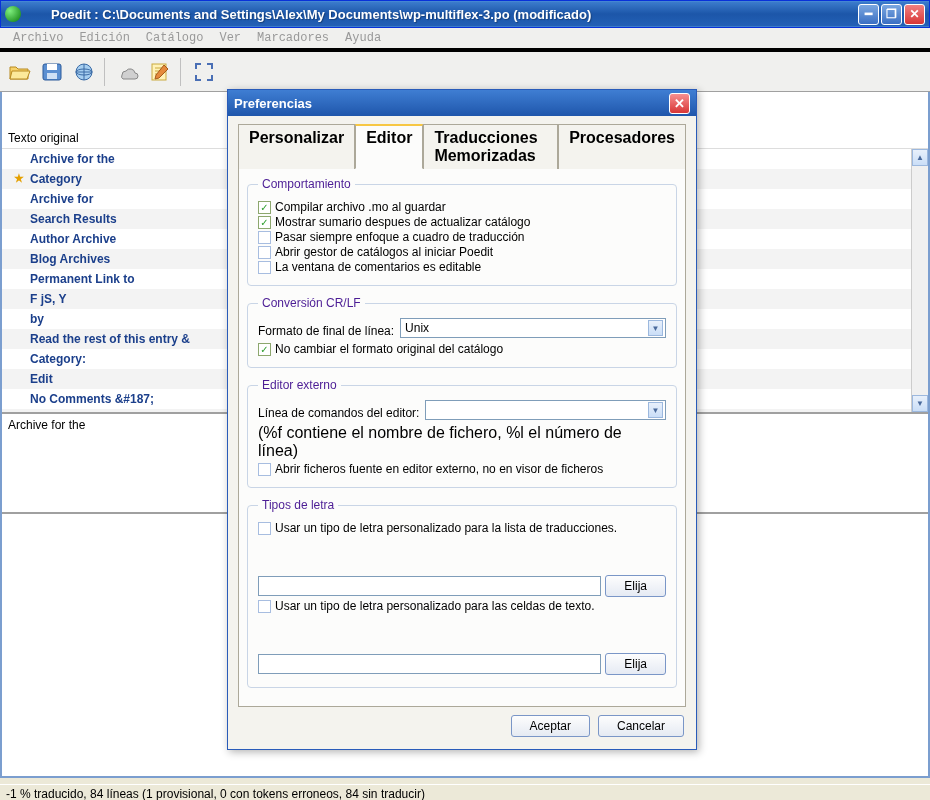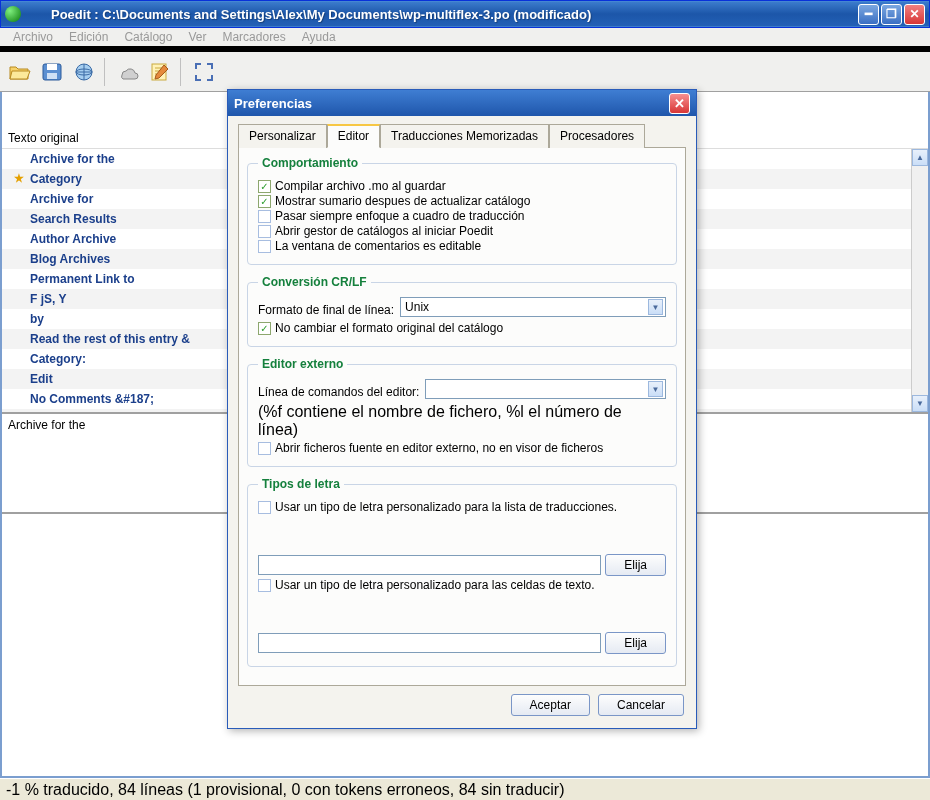--- a/index.html
+++ b/index.html
@@ -6,53 +6,53 @@
 body { font-family: "Segoe UI", Tahoma, Arial, sans-serif; font-size: 12px; background: #ece9d8; width: 930px; height: 800px; overflow: hidden; position: relative; }
 
 
 .titlebar { height: 28px; background: linear-gradient(to bottom, #4b8ed6 0%, #3a7acb 5%, #1c56a9 50%, #2360b5 95%, #4b8ed6 100%); display: flex; align-items: center; padding: 0 4px; color: #fff; border: 1px solid #0831d9; }
 .titlebar-icon { width: 16px; height: 16px; border-radius: 50%; background: radial-gradient(circle at 30% 30%, #7fef7f, #0a7a0a); margin-right: 4px; }
 .titlebar-text { flex: 1; font-weight: bold; font-size: 13px; text-shadow: 1px 1px 1px rgba(0,0,0,.3); white-space: nowrap; margin-left: 26px; }
 .win-controls { display: flex; gap: 2px; }
 .win-btn { width: 21px; height: 21px; border: 1px solid #fff; border-radius: 3px; display: flex; align-items: center; justify-content: center; color: #fff; font-weight: bold; font-size: 12px; background: linear-gradient(to bottom,#7ba7e0,#3a6fc3); cursor: pointer; }
 .win-btn.close { background: linear-gradient(to bottom,#f08080,#d83636); }
 
-.menubar { height: 24px; background: #f0f0ee; display: flex; align-items: center; padding: 0 6px; gap: 2px; border-bottom: 6px solid #000000; font-size: 12px; color: #999; }
+.menubar { height: 24px; background: #f0f0ee; display: flex; align-items: center; padding: 0 6px; gap: 2px; border-bottom: 4px solid #000000; font-size: 12px; color: #999; font-family: Liberation Mono, monospace; }
 .menu-item { padding: 3px 7px; }
 
 .toolbar { height: 40px; background: #f0f0ee; display: flex; align-items: center; padding: 0 6px; gap: 4px; border-bottom: 1px solid #a0a0a0; }
 .tb-btn { width: 28px; height: 28px; display: flex; align-items: center; justify-content: center; cursor: pointer; }
 .tb-sep { width: 4px; height: 28px; border-left: 1px solid #c0c0c0; margin: 0 2px; }
 
 .content { position: absolute; top: 92px; left: 0; right: 0; bottom: 22px; border: 2px solid #7b9ecf; border-top: none; display: flex; flex-direction: column; background: #fff; }
 .list-header { background: #fff; padding: 3px 6px; font-size: 12px; border-bottom: 1px solid #ddd; margin-top: 36px; }
 .list-pane { flex: 1; overflow-y: auto; position: relative; }
 .list-row { padding: 3px 6px 3px 28px; font-size: 12px; font-weight: bold; color: #1b3f8b; position: relative; }
 .list-row:nth-child(even) { background: #f3f3f3; }
 .list-row .star { position: absolute; left: 12px; top: 3px; color: #e5a000; font-size: 11px; }
 .scroll-stub { position:absolute; right:0; top:0; width:17px; height:100%; background:#f0f0f0; border-left:1px solid #ccc; display:flex; flex-direction:column; justify-content:space-between; }
 .sc-btn { height:17px; background:linear-gradient(to bottom,#e8f0fb,#cadef7); border:1px solid #9cb8de; display:flex; align-items:center; justify-content:center; font-size:8px; color:#4a6a9c; }
 .editpane { height: 100px; border-top: 2px solid #a0a0a0; padding: 4px 6px; font-size: 12px; }
 .bottom-pane { flex:1; border-top:2px solid #a0a0a0; }
 
-.statusbar { position: absolute; bottom: 0; left: 0; right: 0; height: 22px; background: #ece9d8; border-top:1px solid #fff; padding: 2px 6px; font-size: 16px; }
+.statusbar { position: absolute; bottom: 0; left: 0; right: 0; height: 16px; background: #ece9d8; border-top:1px solid #fff; padding: 2px 6px; font-size: 12px; }
 
 
 .dialog { position: absolute; left: 227px; top: 89px; width: 470px; background: #f4f3ee; border: 1px solid #295bb9; box-shadow: 2px 2px 8px rgba(0,0,0,.3); }
 .dlg-title { height: 26px; background: linear-gradient(to bottom,#3f7ed3,#1f56ab); color: #fff; font-weight: bold; font-size: 13px; display: flex; align-items: center; padding: 0 6px; }
 .dlg-title-text { flex:1; }
 .dlg-close { width: 21px; height: 21px; background: linear-gradient(to bottom,#f79090,#d83636); border: 1px solid #fff; border-radius: 3px; display:flex; align-items:center; justify-content:center; color:#fff; font-weight:bold; cursor:pointer; }
 .dlg-body { padding: 8px 10px 10px; }
 .tabs { display: flex; margin-bottom: -1px; }
-.tab { padding: 4px 10px; font-size: 12px; border: 1px solid #aca899; background: #f4f3ee; cursor: pointer; position: relative; border-bottom: none; margin-right: 0; }
+.tab { padding: 4px 10px; font-size: 16px; border: 1px solid #aca899; background: #f4f3ee; cursor: pointer; position: relative; border-bottom: none; margin-right: 0; font-weight: bold; }
 .tab.active { background: #fcfcfb; border-bottom: 1px solid #fcfcfb; z-index: 2; border-top: 2px solid #f7c744; padding-top: 3px; }
 .tabpanel { border: 1px solid #aca899; background: #fcfcfb; padding: 8px; }
 
 fieldset { border: 1px solid #c9d5e6; border-radius: 4px; padding: 8px 10px 10px; margin-bottom: 10px; }
-legend { color: #15803d; font-size: 12px; padding: 0 4px; font-weight: bold; }
+legend { color: #4c1d95; font-size: 12px; padding: 0 4px; }
 .chk-row { display: flex; align-items: center; gap: 4px; font-size: 12px; margin: 1px 0; }
 .chk { width: 13px; height: 13px; border: 1px solid #8da76e; background: #fff; display: inline-flex; align-items: center; justify-content: center; font-size: 10px; color: #2f9e2f; }
 .chk.empty { border-color: #a7bde0; }
 .form-row { display:flex; align-items:flex-end; gap:6px; font-size:12px; margin-bottom:4px; }
 .form-row label { white-space: nowrap; }
 .combo { flex:1; height:20px; border:1px solid #7f9db9; background:#fff; display:flex; align-items:center; justify-content:space-between; padding:0 2px 0 4px; font-size:12px; }
 .combo-btn { width:15px; height:16px; background: linear-gradient(to bottom,#e8f0fb,#cadef7); border:1px solid #9cb8de; font-size:8px; display:flex; align-items:center; justify-content:center; color:#4a6a9c; }
 .hint { font-size: 16px; margin: 4px 0 2px; }
 .font-row { display:flex; align-items:center; gap:4px; margin-bottom:2px;margin-top:40px; }
 .font-input { flex:1; height:20px; border:1px solid #7f9db9; background:#fff; }

